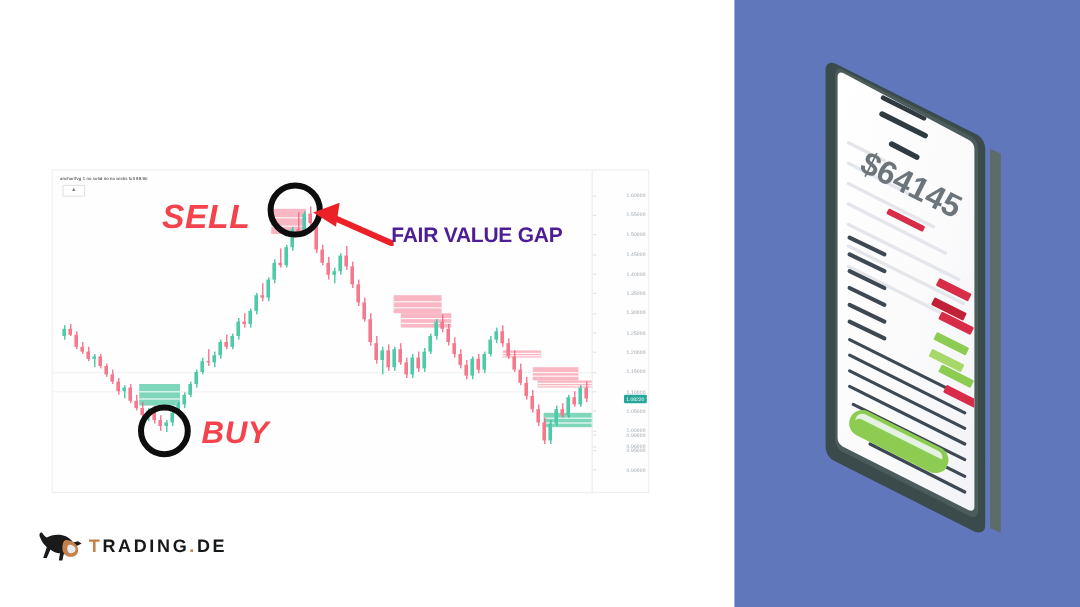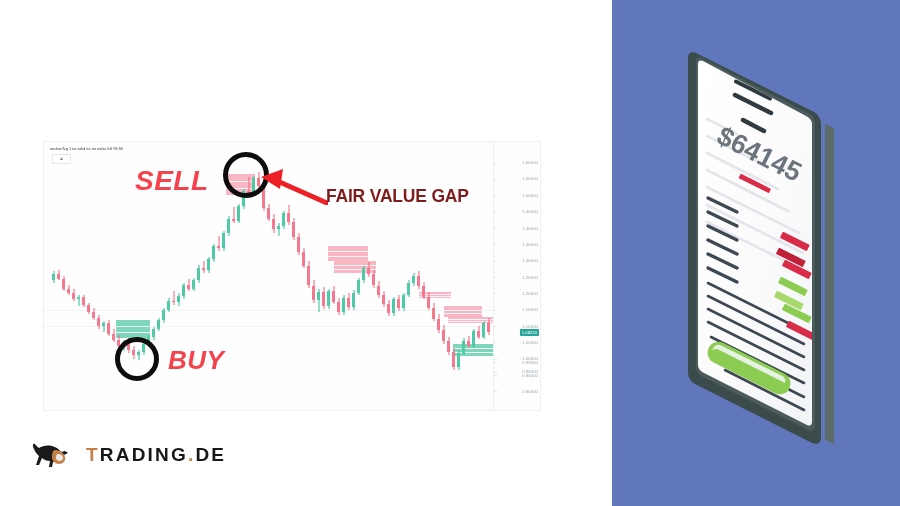--- a/index.html
+++ b/index.html
@@ -42,25 +42,25 @@
   .fvg{position:absolute;}
   .fvg.bear{background:#f9b6c3;}
   .fvg.bull{background:#7fd6bb;}
   .fvg .sep{position:absolute;left:0;width:100%;height:1px;background:#ffffff;opacity:.85;}
 
   
   .circle-ann{position:absolute;border:5px solid #0d0d0d;border-radius:50%;box-sizing:border-box;}
   .word{position:absolute;font-weight:bold;font-style:italic;color:#f4434c;letter-spacing:0.5px;}
   .word.sell{font-size:28px;}
   .word.buy{font-size:26px;}
-  .fvg-label{position:absolute;font-size:17.5px;font-weight:bold;color:#7f1d1d;letter-spacing:-0.2px;white-space:nowrap;}
+  .fvg-label{position:absolute;font-size:17.5px;font-weight:bold;color:#4c1d95;letter-spacing:-0.2px;white-space:nowrap;}
 
   
   .logo{position:absolute;left:28px;top:438px;height:34px;display:flex;align-items:center;}
-  .logo-text{font-size:19px;font-weight:bold;letter-spacing:2.2px;color:#17181a;margin-left:12px;}
+  .logo-text{font-size:15px;font-weight:bold;letter-spacing:2.2px;color:#17181a;}
   .logo-text .o{color:#c4814a;}
 
   
   .phone-wrap{position:absolute;left:612px;top:0;width:288px;height:506px;}
 </style>
 </head>
 <body>
 
 <div id="stage">
 

